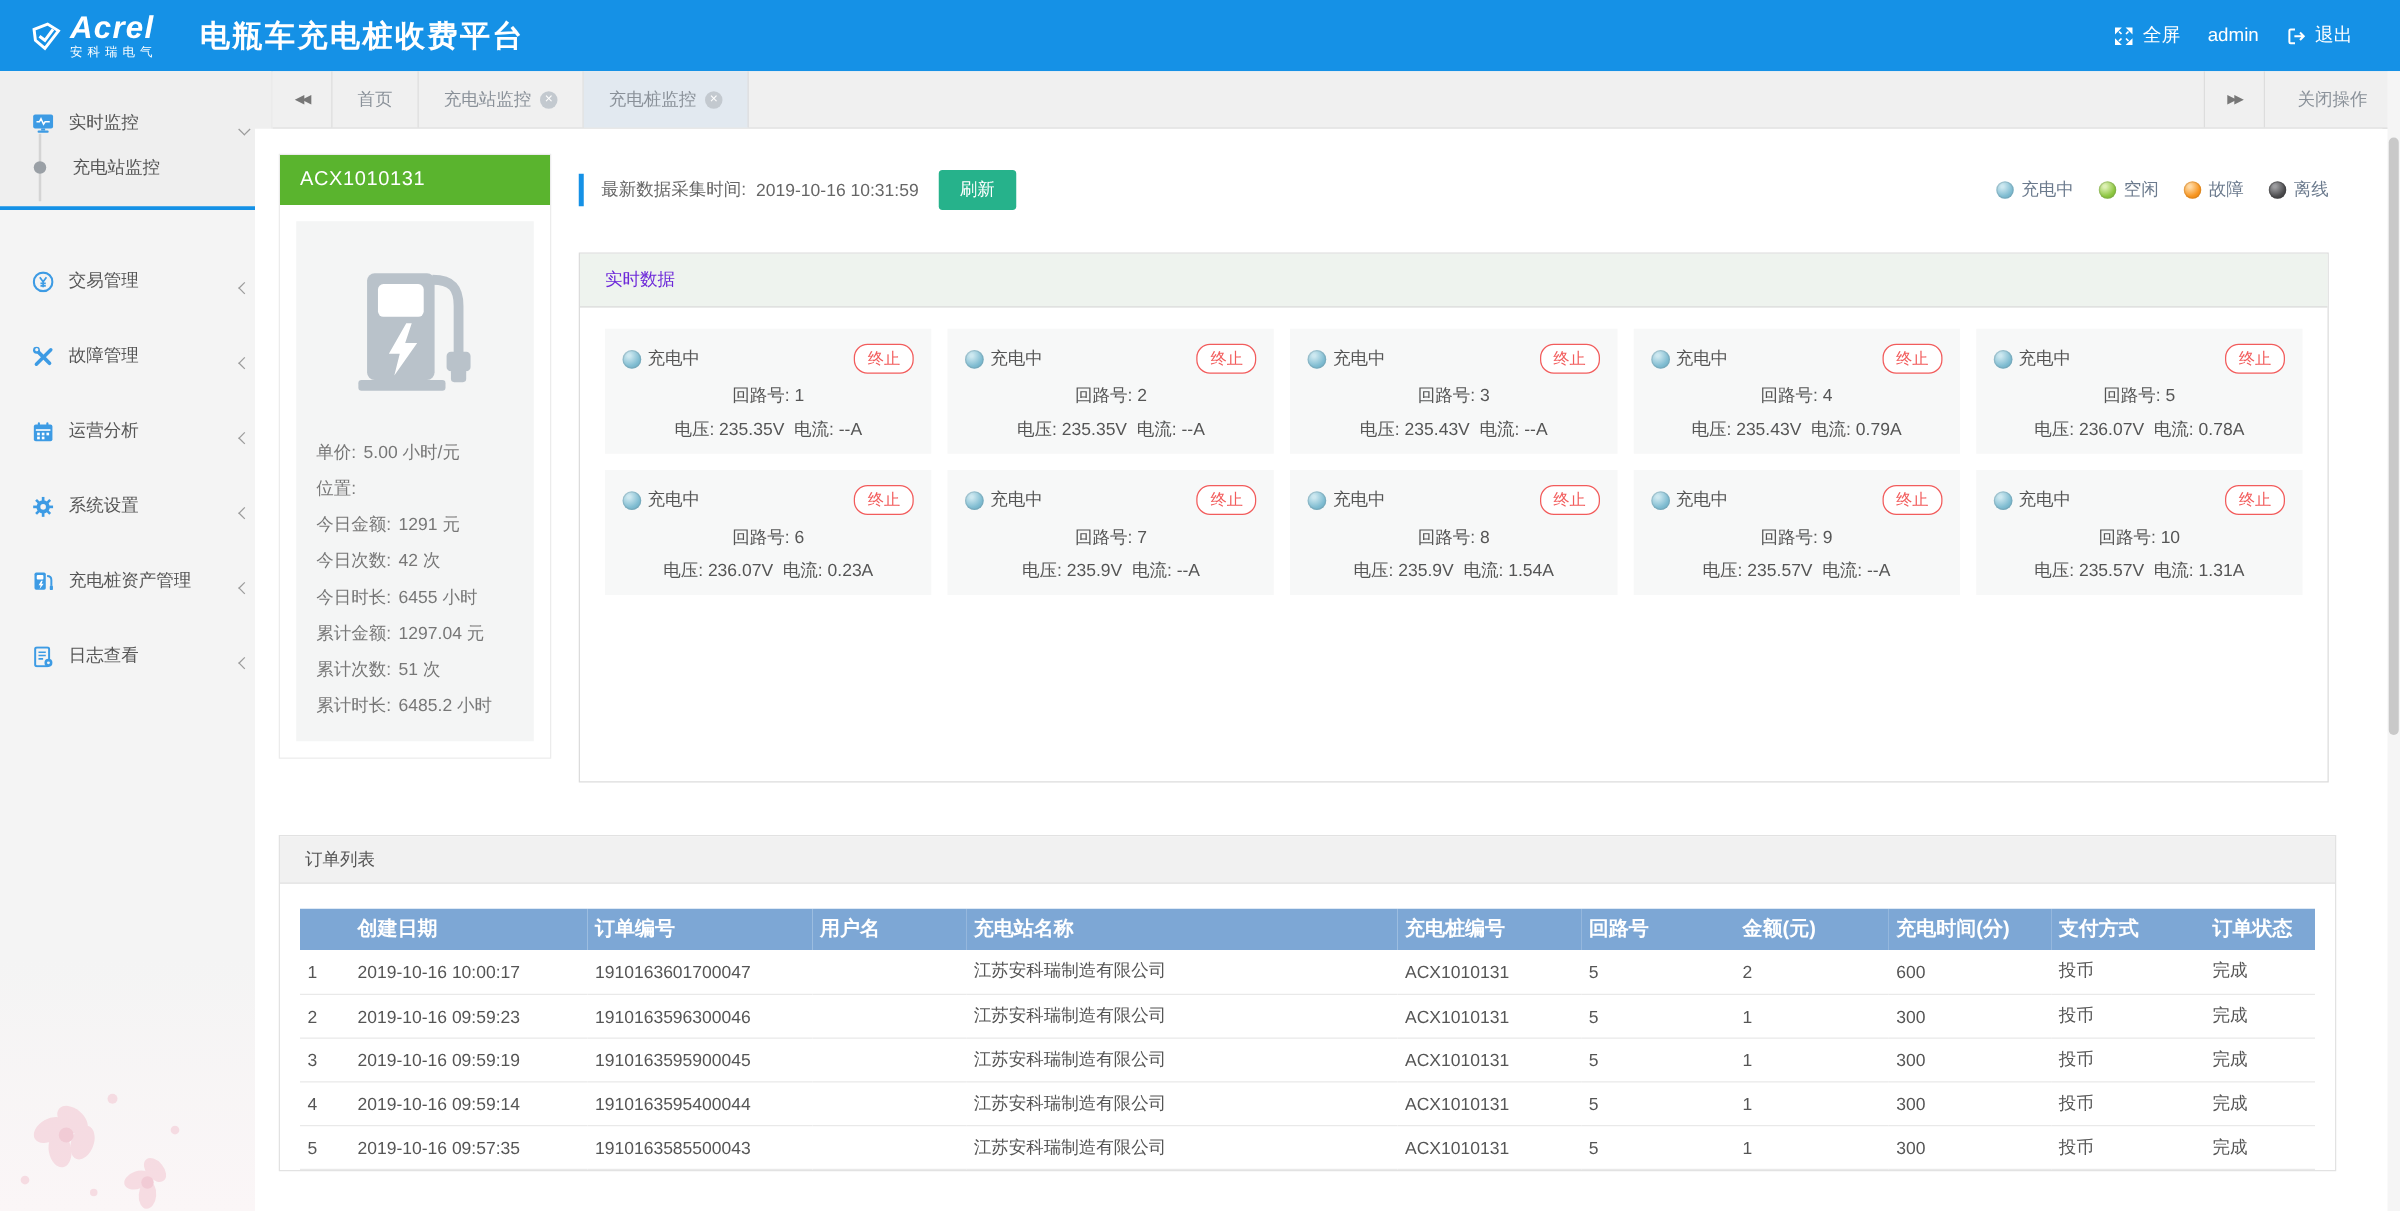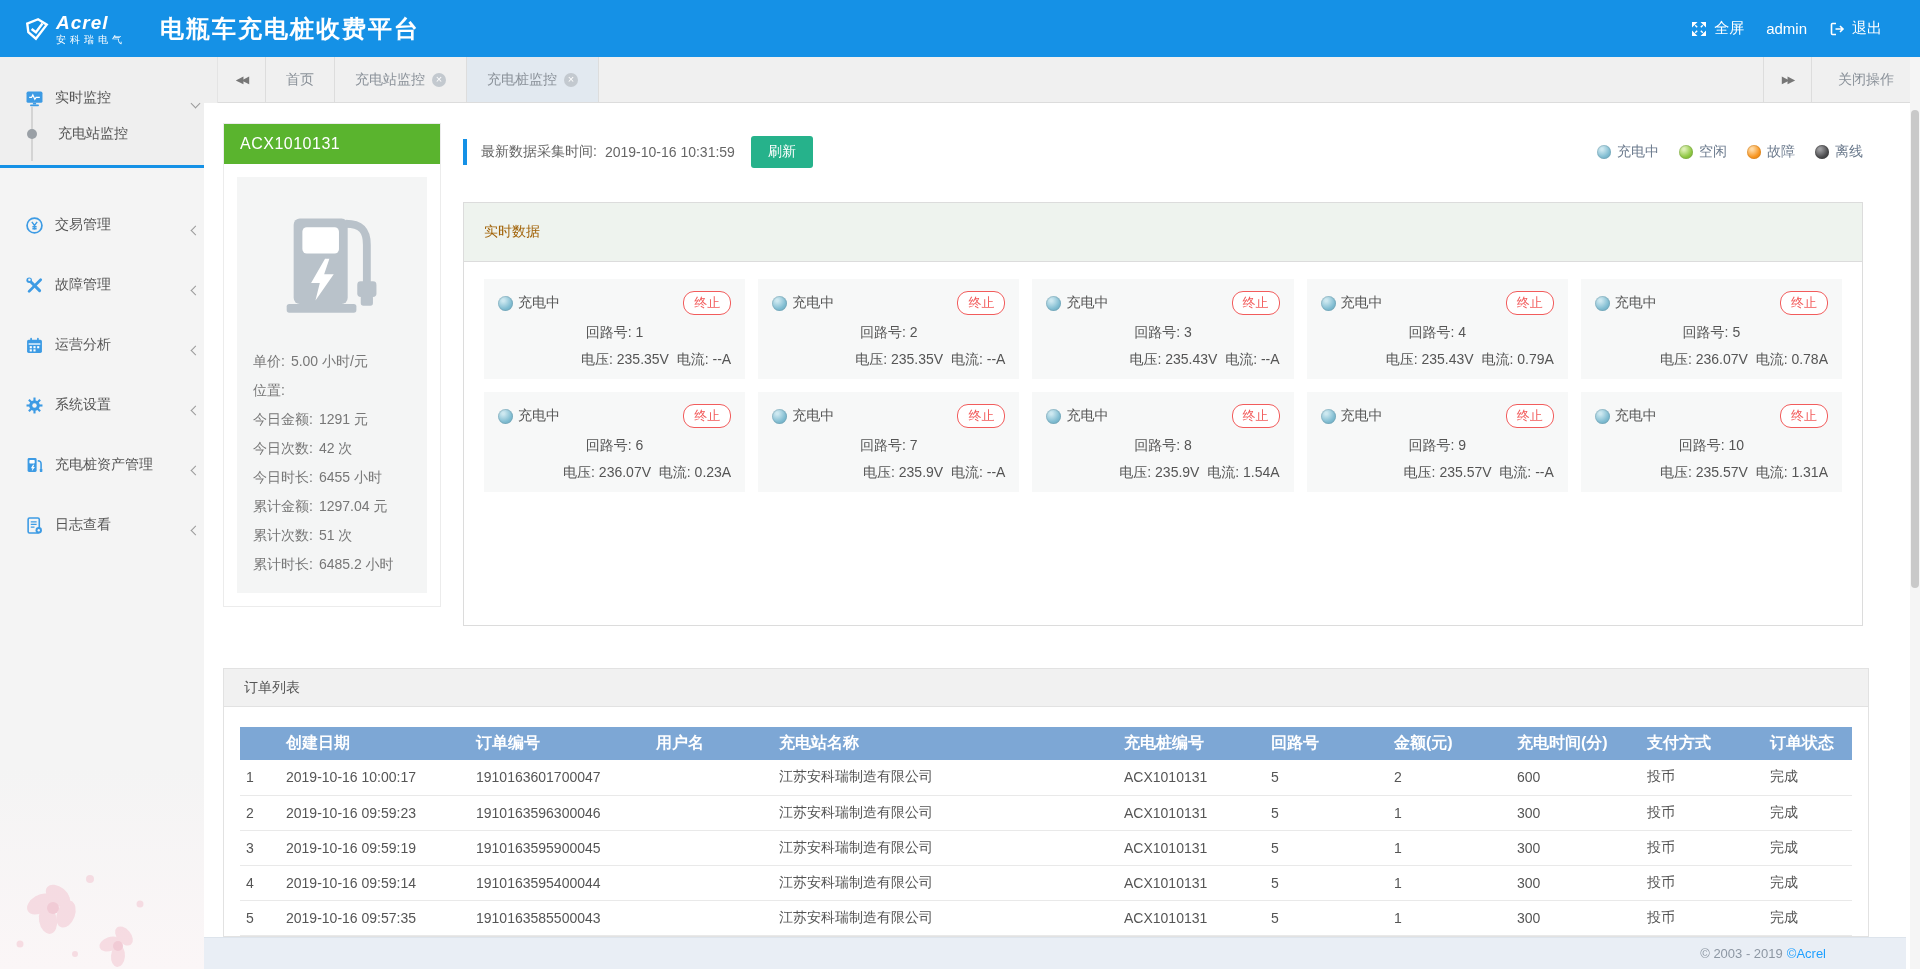--- a/index.html
+++ b/index.html
@@ -5,21 +5,21 @@
   * { margin:0; padding:0; box-sizing:border-box; }
   html,body { width:1920px; height:969px; overflow:hidden; }
   body { font-family:"Liberation Sans","DejaVu Sans",sans-serif; font-size:14px; color:#555; background:#fff; }
   .app { position:relative; width:1920px; height:969px; overflow:hidden; }
 
   
   .topbar { position:absolute; left:0; top:0; width:1920px; height:57px; background:#1591e6; display:flex; align-items:center; }
   .logo { display:flex; align-items:center; margin-left:24px; }
   .logo-mark { width:26px; height:26px; margin-right:6px; }
   .logo-texts { display:flex; flex-direction:column; line-height:1; }
-  .logo-main { color:#fff; font-size:19px; font-weight:bold; font-style:italic; letter-spacing:1px; }
+  .logo-main { color:#fff; font-size:25px; font-weight:bold; font-style:italic; letter-spacing:1px; }
   .logo-sub { color:#fff; font-size:10px; letter-spacing:4px; margin-top:3px; }
   .app-title { color:#fff; font-size:24px; font-weight:bold; margin-left:34px; letter-spacing:2px; }
   .topbar-right { margin-left:auto; margin-right:38px; display:flex; align-items:center; gap:22px; color:#fff; font-size:15px; }
   .topbar-item { display:flex; align-items:center; gap:7px; cursor:pointer; }
   .topbar-item svg { display:block; }
 
   
   .tabbar { position:absolute; left:218px; top:57px; width:1702px; height:46px; background:#f0f0f0; border-bottom:1px solid #dcdcdc; display:flex; align-items:stretch; color:#8a9199; }
   .tab-nav { width:48px; display:flex; align-items:center; justify-content:center; border-right:1px solid #ddd; font-size:10px; color:#777; letter-spacing:-2px; cursor:pointer; }
   .tab-nav.right { border-right:none; border-left:1px solid #ddd; }
@@ -68,28 +68,28 @@
   .legend { margin-left:auto; display:flex; align-items:center; gap:20px; color:#6b7a8d; }
   .legend-item { display:flex; align-items:center; gap:6px; }
   .dot { width:14px; height:14px; border-radius:50%; flex:none; }
   .dot-charging { background:radial-gradient(circle at 35% 30%, #cde8f0 8%, #7fbcd1 60%, #60a6be); box-shadow:inset 0 0 0 1px rgba(120,150,160,.35); }
   .dot-idle { background:radial-gradient(circle at 35% 30%, #ddf0b4 8%, #8cc63f 60%, #74ad2c); box-shadow:inset 0 0 0 1px rgba(120,150,90,.35); }
   .dot-fault { background:radial-gradient(circle at 35% 30%, #ffd9a3 8%, #f7941e 60%, #dd7f0d); box-shadow:inset 0 0 0 1px rgba(190,120,40,.35); }
   .dot-offline { background:radial-gradient(circle at 35% 30%, #9d9da0 8%, #4c4c4e 60%, #323234); box-shadow:inset 0 0 0 1px rgba(60,60,60,.4); }
 
   
   .rt-panel { margin-top:21px; border:1px solid #dcdcdc; height:424px; background:#fff; }
-  .rt-panel-header { height:59px; background:#eef3ee; border-bottom:1px solid #dcdcdc; display:flex; align-items:center; padding-left:20px; color:#a16207; }
+  .rt-panel-header { height:43px; background:#eef3ee; border-bottom:1px solid #dcdcdc; display:flex; align-items:center; padding-left:20px; color:#6d28d9; }
   .rt-grid { padding:17px 20px; display:grid; grid-template-columns:repeat(5,1fr); gap:13px; }
   .rt-card { background:#f7f8f8; height:100px; padding:12px 14px 0 14px; }
   .rt-card-top { display:flex; align-items:center; }
   .rt-status { margin-left:5px; color:#555; }
   .terminate-btn { margin-left:auto; background:#fff; border:1px solid #f25c5c; color:#f25c5c; border-radius:11px; font-size:13px; padding:2px 10px; font-family:inherit; cursor:pointer; }
   .rt-card-circuit { text-align:center; margin-top:9px; color:#555; }
-  .rt-card-vals { text-align:right; margin-top:9px; color:#555; }
+  .rt-card-vals { text-align:center; margin-top:9px; color:#555; }
 
   
   .orders-box { position:absolute; left:19px; top:565px; width:1646px; border:1px solid #e2e2e2; background:#fff; }
   .orders-header { height:38px; background:#f1f1f1; border-bottom:1px solid #e2e2e2; display:flex; align-items:center; padding-left:20px; color:#555; }
   .orders-table-wrap { padding:20px 16px 0 16px; }
   table.orders { width:100%; border-collapse:collapse; table-layout:fixed; }
   table.orders th { background:#7da7d5; color:#fff; font-weight:bold; text-align:left; height:33px; padding:0 6px; font-size:16px; white-space:nowrap; }
   table.orders td { height:35px; border-bottom:1px solid #e9e9e9; color:#555; padding:0 6px; white-space:nowrap; overflow:hidden; }
 
   
@@ -585,22 +585,18 @@
     <td>1</td>
     <td>300</td>
     <td>投币</td>
     <td>完成</td>
   </tr>
 </tbody>
         </table>
       </div>
     </section>
 
-    <footer class="page-footer">
-      <span>© 2003 - 2019</span>
-      <span class="footer-brand">©Acrel</span>
-    </footer>
   </main>
 
   <div class="scrollbar">
     <div class="scrollbar-thumb"></div>
   </div>
 </div>
 
 </body></html>

